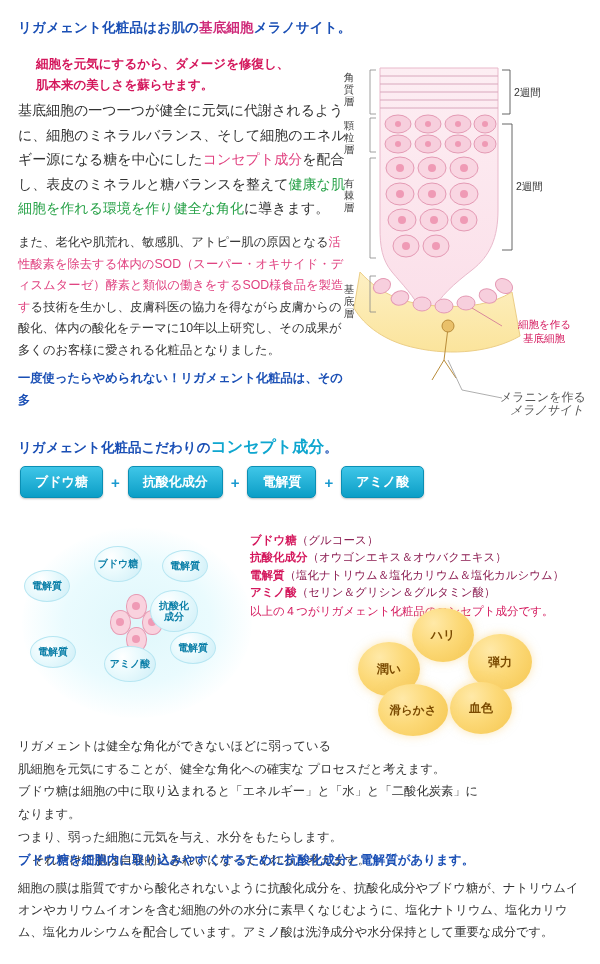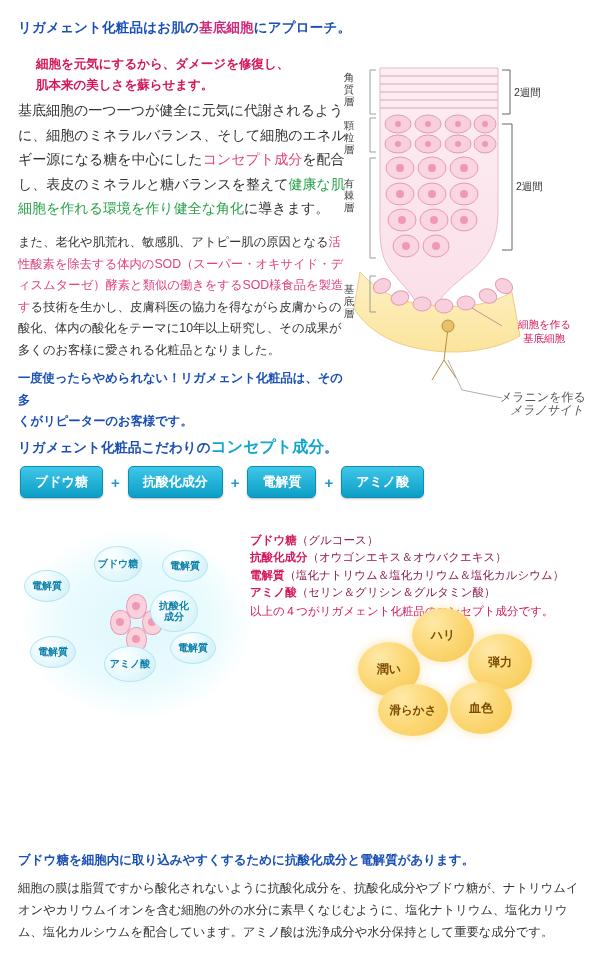--- a/index.html
+++ b/index.html
@@ -266,39 +266,38 @@
     line-height: 1.8;
     font-size: 12.3px;
   }
 </style>
 </head>
 <body>
 
 <div class="page">
 
   <div id="headline" class="h-blue">
-    <span>リガメェント化粧品</span><span>はお肌の</span><span class="accent">基底細胞</span><span>にアプローチ。</span>
+    <span>リガメェント化粧品</span><span>はお肌の</span><span class="accent">基底細胞</span><span>メラノサイト。</span>
   </div>
 
   <div id="subhead">
     <div>細胞を元気にするから、ダメージを修復し、</div>
     <div>肌本来の美しさを蘇らせます。</div>
   </div>
 
   <div id="body1">
     <span>基底細胞の一つ一つが健全に元気に代謝されるように、細胞のミネラルバランス、そして細胞のエネルギー源になる糖を中心にした</span><span class="pink">コンセプト成分</span><span>を配合し、表皮のミネラルと糖バランスを整えて</span><span class="green">健康な肌細胞を作れる環境を作り健全な角化</span><span>に導きます。</span>
   </div>
 
   <div id="body2">
     <span>また、老化や肌荒れ、敏感肌、アトピー肌の原因となる</span><span class="pink">活性酸素を除去する体内のSOD（スーパー・オキサイド・ディスムターゼ）酵素と類似の働きをするSOD様食品を製造す</span><span>る技術を生かし、皮膚科医の協力を得ながら皮膚からの酸化、体内の酸化をテーマに10年以上研究し、その成果が多くのお客様に愛される化粧品となりました。</span>
   </div>
 
   <div id="body3">
     <div>一度使ったらやめられない！リガメェント化粧品は、その多</div>
-    <div>くがリピーターのお客様です。</div>
   </div>
 
   <div id="skin-figure">
     <svg width="244" height="370" viewBox="0 0 244 370">
       <defs>
         <linearGradient id="dermG" x1="0" y1="0" x2="0" y2="1">
           <stop offset="0%" stop-color="#fdf0c4"></stop>
           <stop offset="100%" stop-color="#fbe49c"></stop>
         </linearGradient>
         <linearGradient id="epiG" x1="0" y1="0" x2="0" y2="1">
@@ -457,17 +456,24 @@
   </div>
 
   <div id="benefit-bubbles">
     <div class="obubble" style="left:72px; top:0px; width:62px; height:54px;">ハリ</div>
     <div class="obubble" style="left:128px; top:26px; width:64px; height:56px;">弾力</div>
     <div class="obubble" style="left:18px; top:34px; width:62px; height:54px;">潤い</div>
     <div class="obubble" style="left:110px; top:74px; width:62px; height:52px;">血色</div>
     <div class="obubble" style="left:38px; top:76px; width:70px; height:52px; font-size:11.5px;">滑らかさ</div>
   </div>
 
+  <div id="lower1">
+    <span class="indent">リガメェントは健全な角化ができないほどに弱っている</span>
+    <span class="indent">肌細胞を元気にすることが、健全な角化への確実な プロセスだと考えます。</span>
+    <span class="indent">ブドウ糖は細胞の中に取り込まれると「エネルギー」と「水」と「二酸化炭素」になります。</span>
+    <span class="indent">つまり、弱った細胞に元気を与え、水分をもたらします。</span>
+    <span class="indent in2">それだけで肌は自発的にきれいになってくれると考えます。</span>
+  </div>
 
   <div id="lower2-head">ブドウ糖を細胞内に取り込みやすくするために抗酸化成分と電解質があります。</div>
   <div id="lower2">細胞の膜は脂質ですから酸化されないように抗酸化成分を、抗酸化成分やブドウ糖が、ナトリウムイオンやカリウムイオンを含む細胞の外の水分に素早くなじむように、塩化ナトリウム、塩化カリウム、塩化カルシウムを配合しています。アミノ酸は洗浄成分や水分保持として重要な成分です。</div>
 
 </div>
 
 </body></html>

